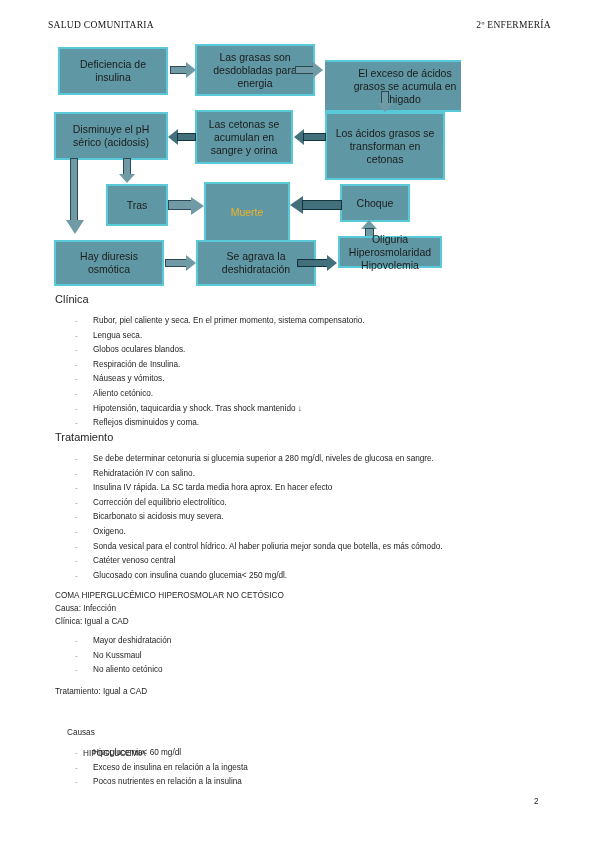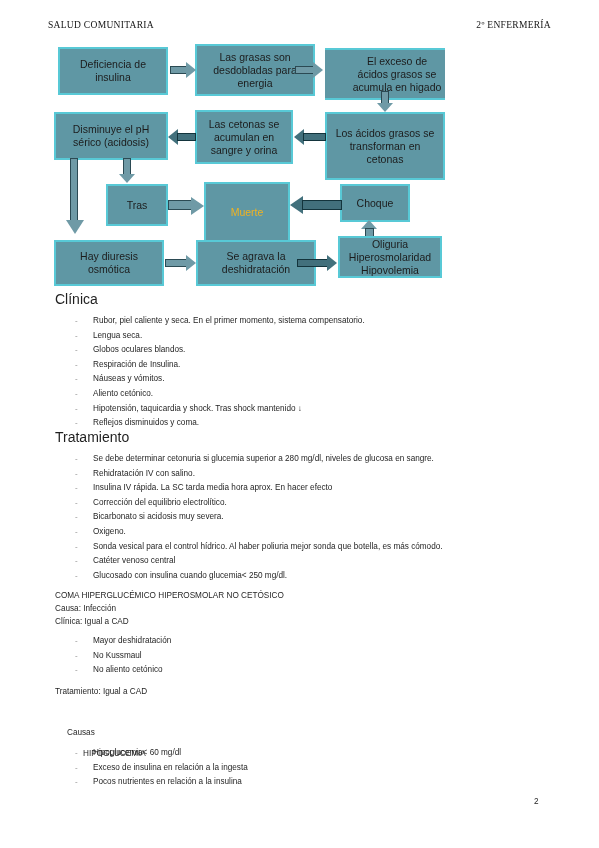--- a/index.html
+++ b/index.html
@@ -118,21 +118,21 @@
     font-family: "Liberation Sans", sans-serif;
     font-size: 8.2px;
     line-height: 11px;
     color: #1f1f1f;
     white-space: nowrap;
   }
   .section-head {
     position: absolute;
     left: 55px;
     font-family: "Liberation Sans", sans-serif;
-    font-size: 14px;
+    font-size: 11px;
     line-height: 11px;
     color: #1f1f1f;
     white-space: nowrap;
   }
   .bullet-list {
     position: absolute;
     left: 55px;
   }
   .bullet-row {
     display: flex;
@@ -169,21 +169,21 @@
   <span>SALUD COMUNITARIA</span>
   <span>2º ENFERMERÍA</span>
 </div>
 
 <div id="flowchart">
 
   <div class="fc-box edge-lr" style="left:10px; top:3px; width:110px; height:48px;">Deficiencia de insulina</div>
 
   <div class="fc-box edge-lr" style="left:147px; top:0px; width:120px; height:52px;">Las grasas son desdobladas para energia</div>
 
-  <div class="fc-box" style="left:277px; top:4px; width:120px; height:52px;padding-left:27px;">El exceso de ácidos grasos se acumula en higado</div>
+  <div class="fc-box" style="left:277px; top:16px; width:136px; height:52px;padding-left:27px;">El exceso de ácidos grasos se acumula en higado</div>
 
   <div class="arrow arrow-h ah-right" style="left:122px; top:18px; width:26px; height:16px;">
     <div class="shaft" style="left:0; top:4px; width:17px; height:8px;"></div>
     <div class="head" style="left:16px; top:0;"></div>
   </div>
 
   <div class="arrow arrow-h ah-right" style="left:247px; top:18px; width:28px; height:16px;">
     <div class="shaft" style="left:0; top:4px; width:19px; height:8px;"></div>
     <div class="head" style="left:18px; top:0;"></div>
   </div>
@@ -237,21 +237,21 @@
 
   <div class="arrow av av-up" style="left:312px; top:176px; width:22px; height:24px;">
     <div class="head" style="left:1px; top:0;"></div>
     <div class="shaft" style="left:5px; top:8px; width:9px; height:14px;"></div>
   </div>
 
   <div class="fc-box edge-lr" style="left:6px; top:196px; width:110px; height:46px;">Hay diuresis osmótica</div>
 
   <div class="fc-box edge-lr" style="left:148px; top:196px; width:120px; height:46px;">Se agrava la deshidratación</div>
 
-  <div class="fc-box edge-lr" style="left:290px; top:192px; width:104px; height:42px;">Oliguria Hiperosmolaridad Hipovolemia</div>
+  <div class="fc-box edge-lr" style="left:290px; top:192px; width:104px; height:32px;">Oliguria Hiperosmolaridad Hipovolemia</div>
 
   <div class="arrow arrow-h ah-right" style="left:117px; top:211px; width:32px; height:16px;">
     <div class="shaft" style="left:0; top:4px; width:22px; height:8px;"></div>
     <div class="head" style="left:21px; top:0;"></div>
   </div>
 
   <div class="arrow arrow-h ah-right dark" style="left:249px; top:211px; width:42px; height:16px;">
     <div class="shaft" style="left:0; top:4px; width:31px; height:8px;"></div>
     <div class="head" style="left:30px; top:0;"></div>
   </div>

